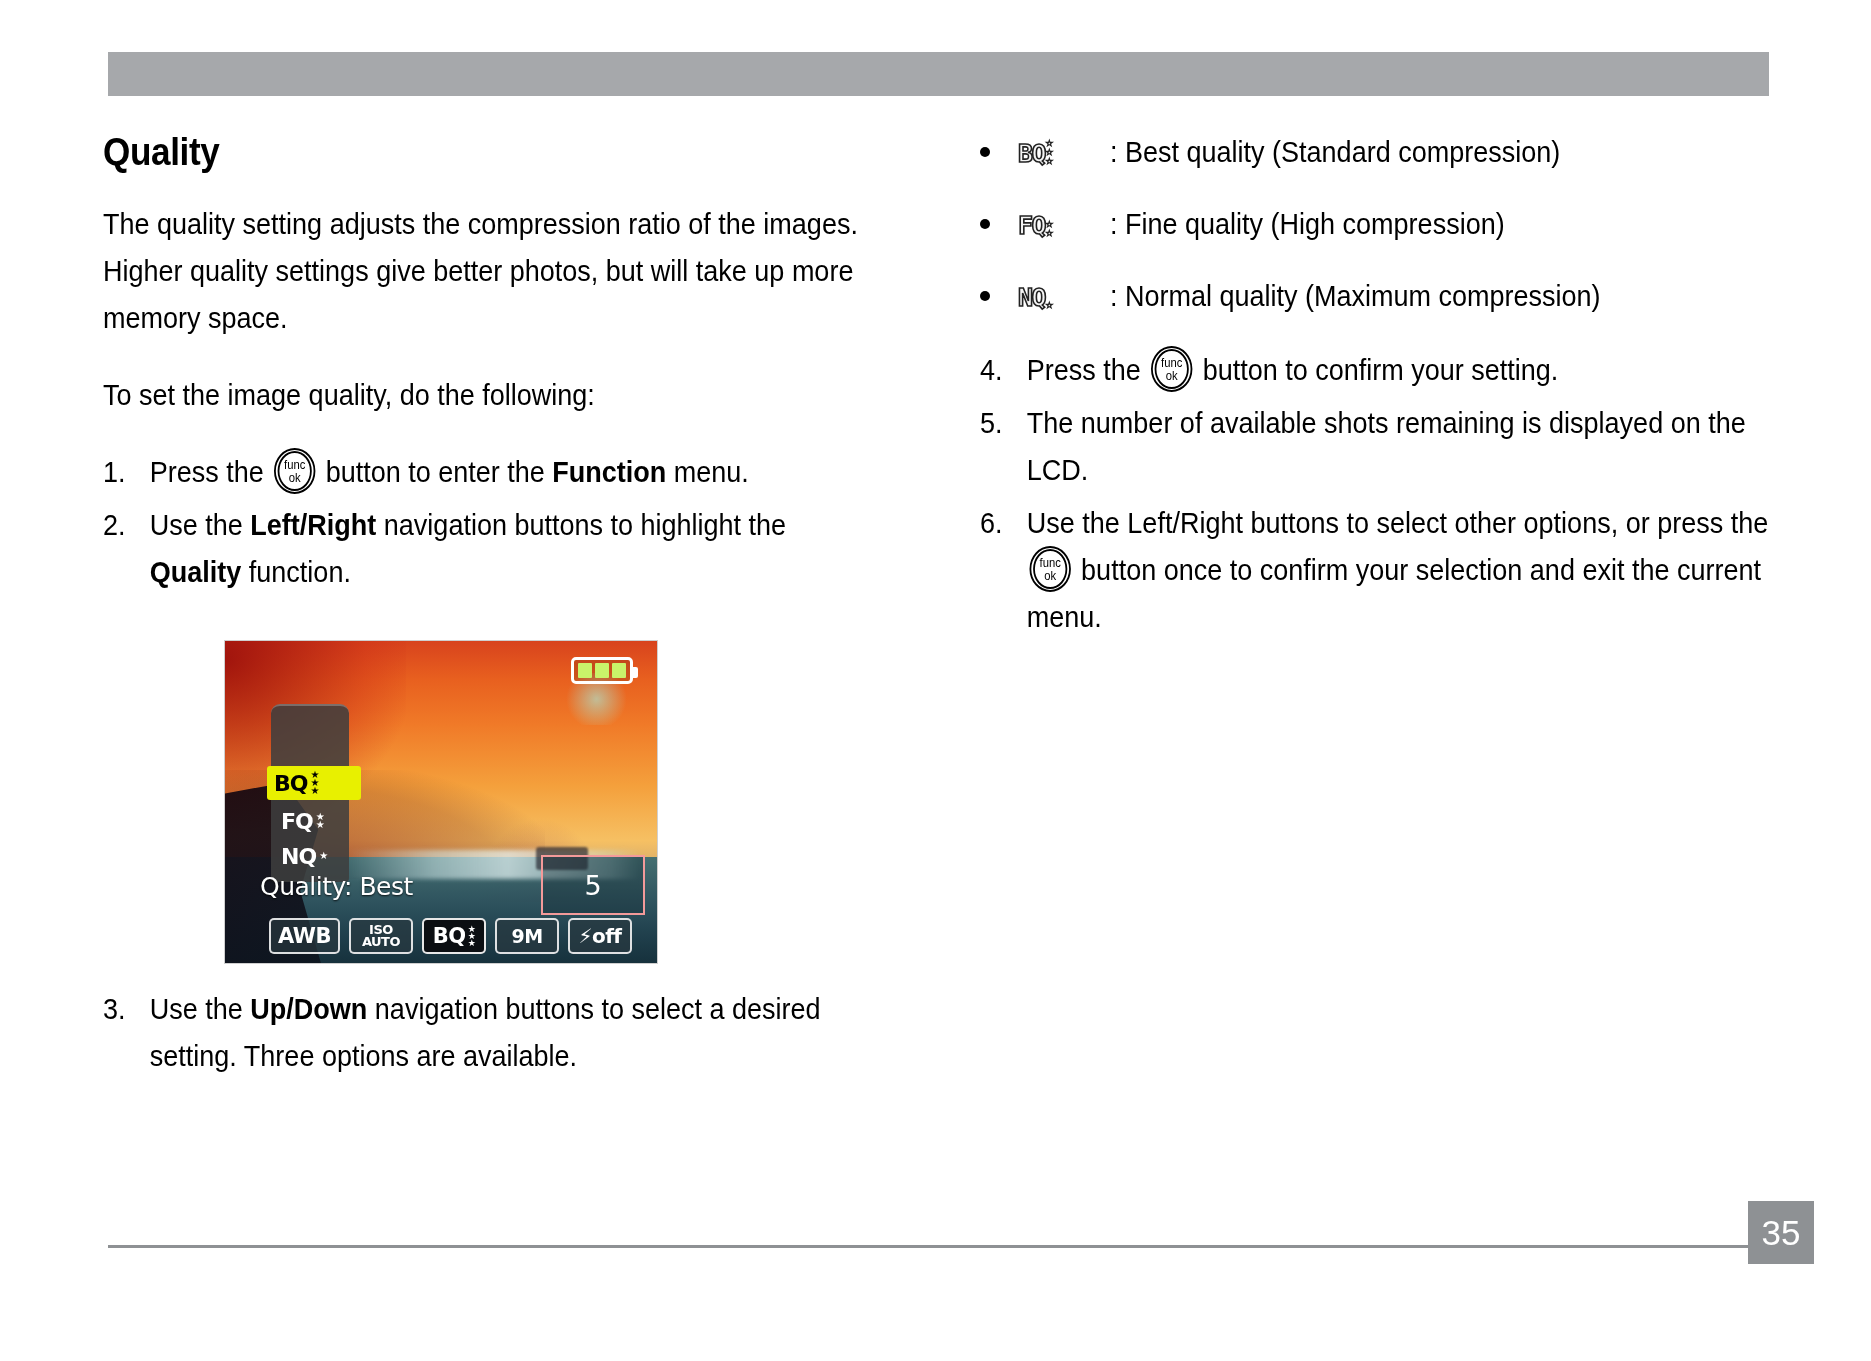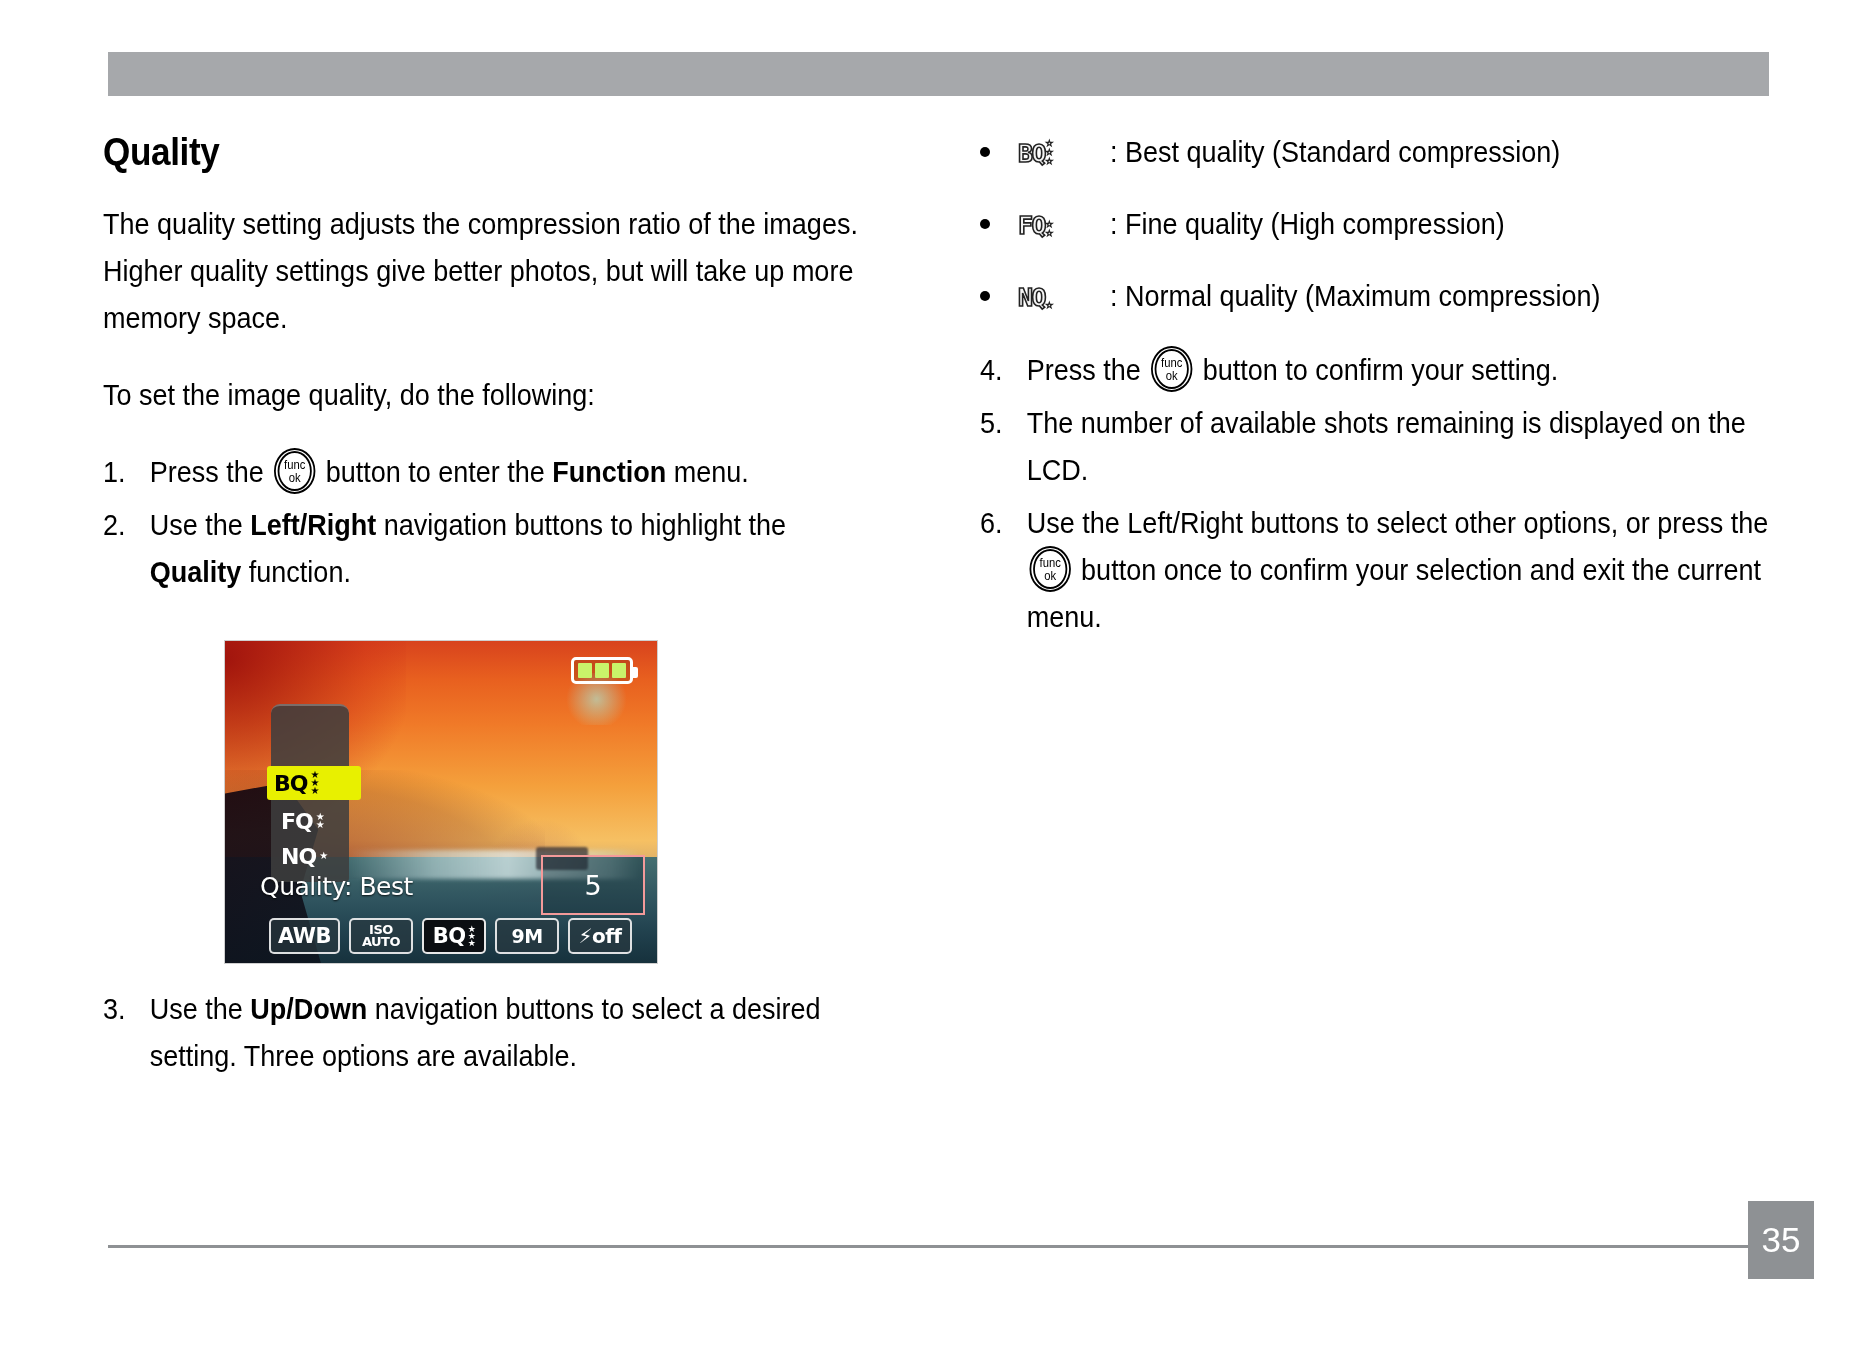--- a/index.html
+++ b/index.html
@@ -198,21 +198,21 @@
   .tray .cell .iso{font-size:13px;line-height:12px;text-align:center;}
   .tray .cell .stk{display:inline-block;font-size:9px;line-height:7px;margin-left:2px;}
   .tray .cell .stk i{display:block;font-style:normal;}
   .tray .cell.sz{font-size:19px;}
   .tray .cell.flash{font-size:20px;}
   
   .footer-rule{
     position:absolute;left:108px;top:1245px;width:1661px;height:3px;background:#8e9194;
   }
   .page-num{
-    position:absolute;left:1748px;top:1201px;width:66px;height:78px;
+    position:absolute;left:1748px;top:1201px;width:66px;height:63px;
     background:#8e9194;color:#fff;font-size:35px;
     display:flex;align-items:center;justify-content:center;
   }
   
   .watermark{
     position:absolute;left:1330px;top:1095px;width:460px;height:175px;
     opacity:.28;pointer-events:none;
   }
   .wm-main{
     position:absolute;left:0;top:30px;

